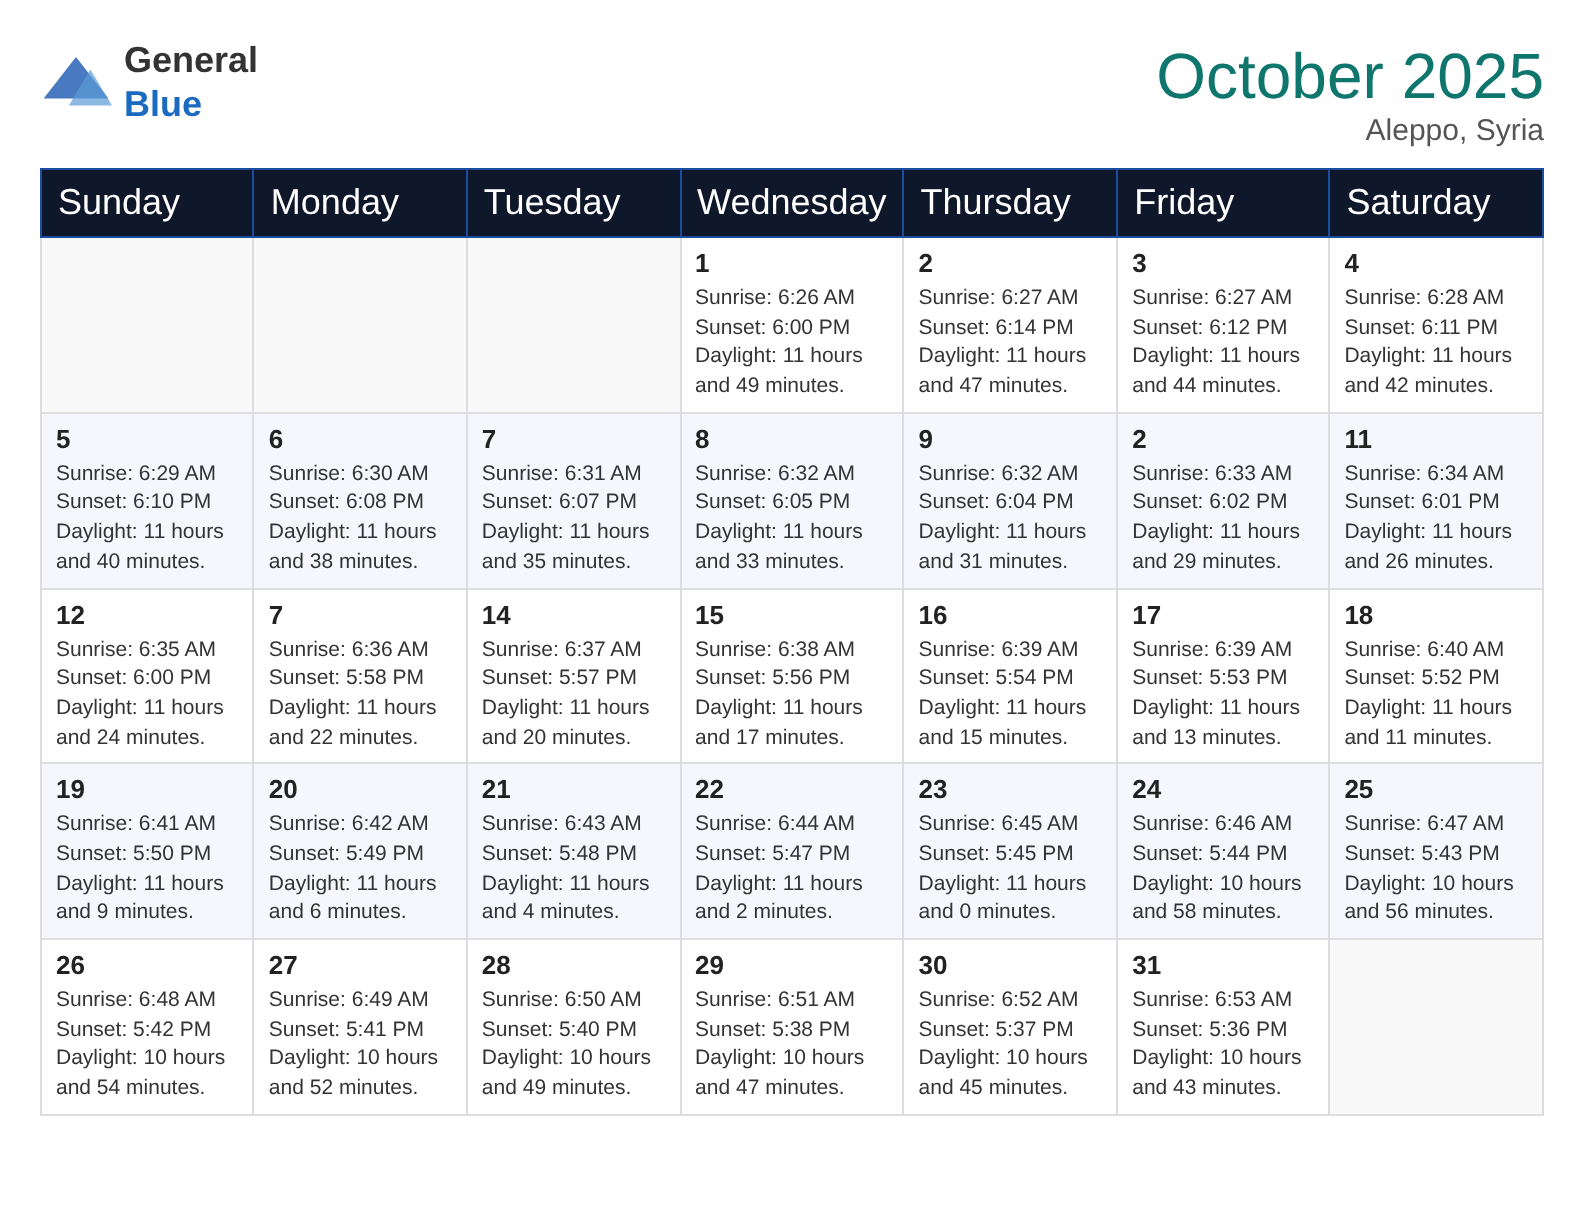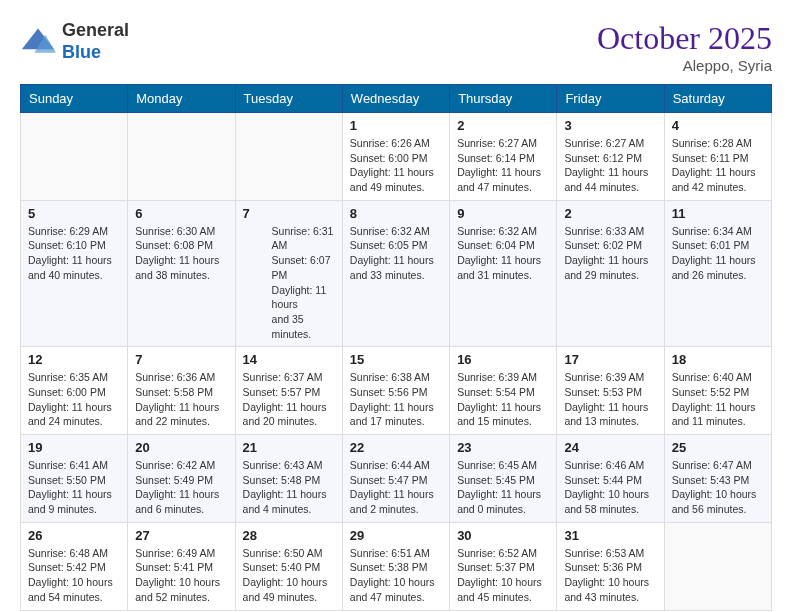--- a/index.html
+++ b/index.html
@@ -30,39 +30,38 @@
     .logo-text .blue { color: #1a6abf; }
     .logo-icon {
       width: 36px;
       height: 36px;
     }
     .title-block {
       text-align: right;
     }
     .month-title {
       font-size: 32px;
-      color: #4c1d95;
+      color: #0f766e;
       font-weight: 300;
-      font-family: Liberation Serif, serif;
     }
     .location {
       font-size: 15px;
       color: #555;
     }
     .calendar {
       width: 100%;
       border-collapse: collapse;
       border: 1px solid #ccc;
     }
     .calendar th {
-      background: #0369a1;
+      background: #0f172a;
       color: #fff;
       text-align: left;
       padding: 6px 8px;
-      font-size: 13px;
+      font-size: 18px;
       font-weight: normal;
       border: 1px solid #1a4d9e;
     }
     .calendar td {
       vertical-align: top;
       padding: 5px 7px;
       border: 1px solid #ddd;
       width: calc(100% / 7);
       min-height: 85px;
       font-size: 11px;
@@ -163,21 +162,21 @@
         </td>
         <td>
           <div class="day-number">6</div>
           <div class="day-info" style="white-space: pre-line;">Sunrise: 6:30 AM
 Sunset: 6:08 PM
 Daylight: 11 hours
 and 38 minutes.</div>
         </td>
         <td>
           <div class="day-number">7</div>
-          <div class="day-info" style="white-space: pre-line; margin-left: 29px;">Sunrise: 6:31 AM
+          <div class="day-info" style="white-space: pre-line;">Sunrise: 6:31 AM
 Sunset: 6:07 PM
 Daylight: 11 hours
 and 35 minutes.</div>
         </td>
         <td>
           <div class="day-number">8</div>
           <div class="day-info" style="white-space: pre-line;">Sunrise: 6:32 AM
 Sunset: 6:05 PM
 Daylight: 11 hours
 and 33 minutes.</div>

